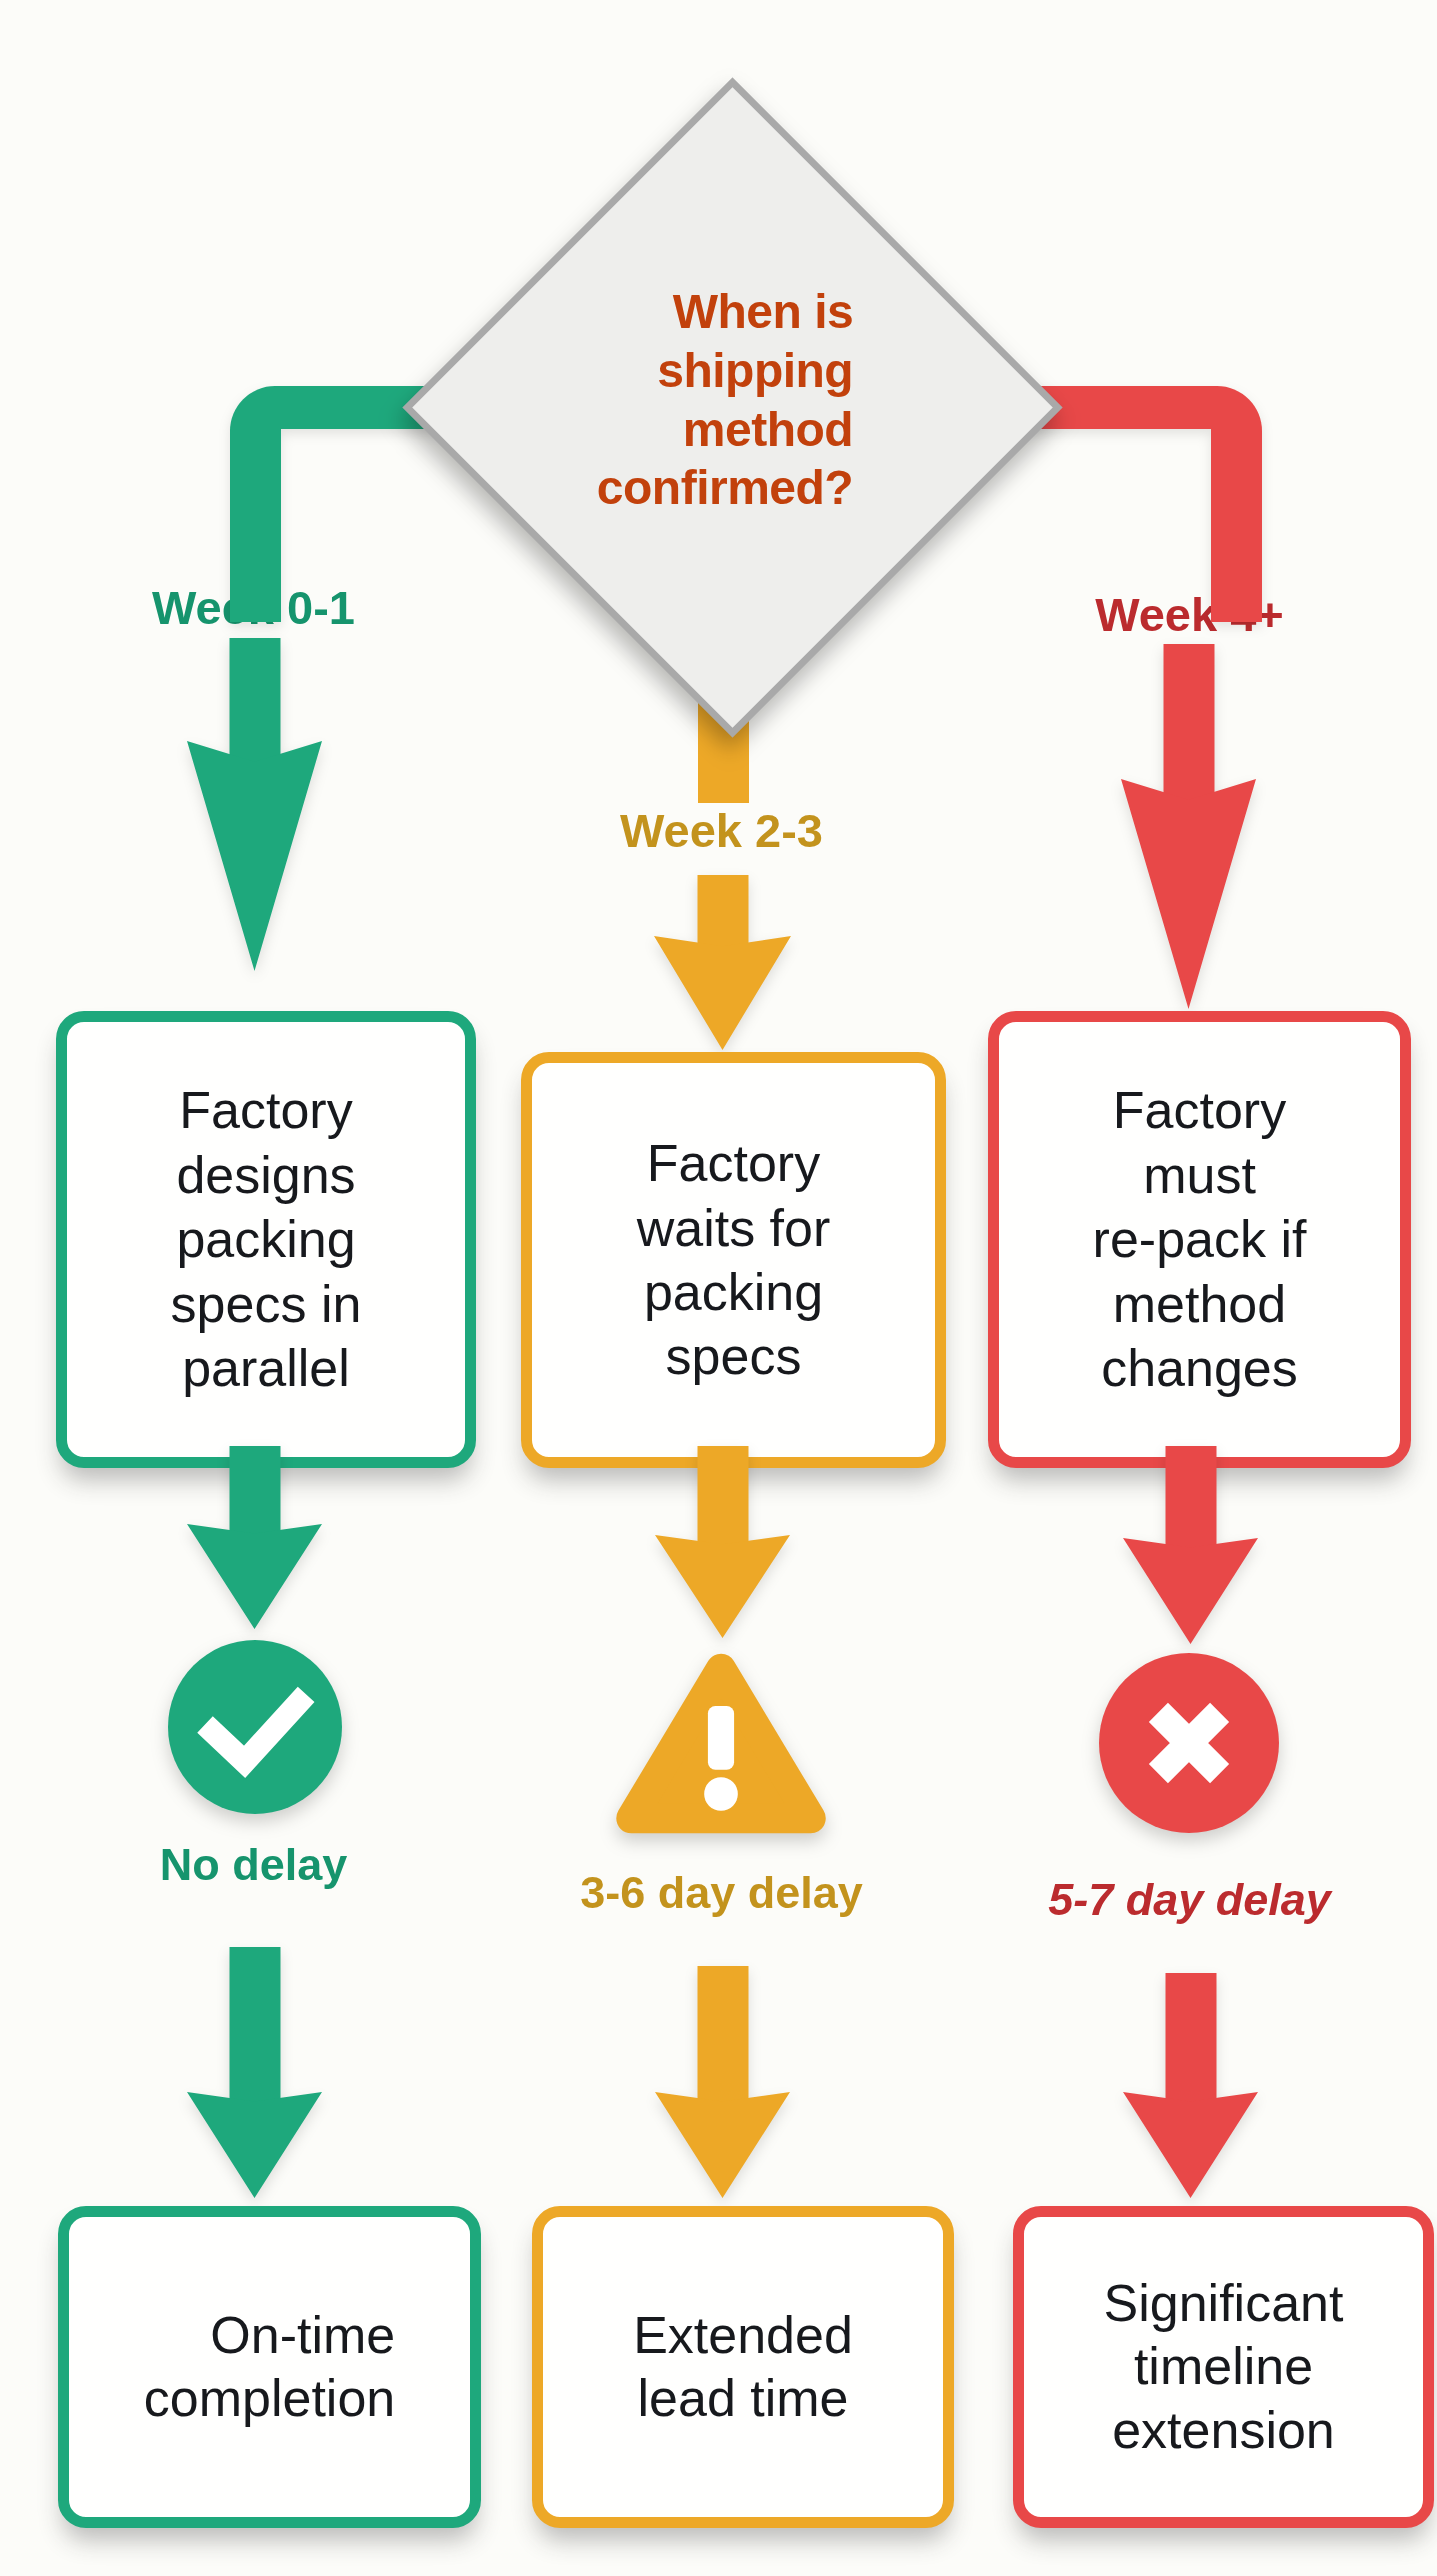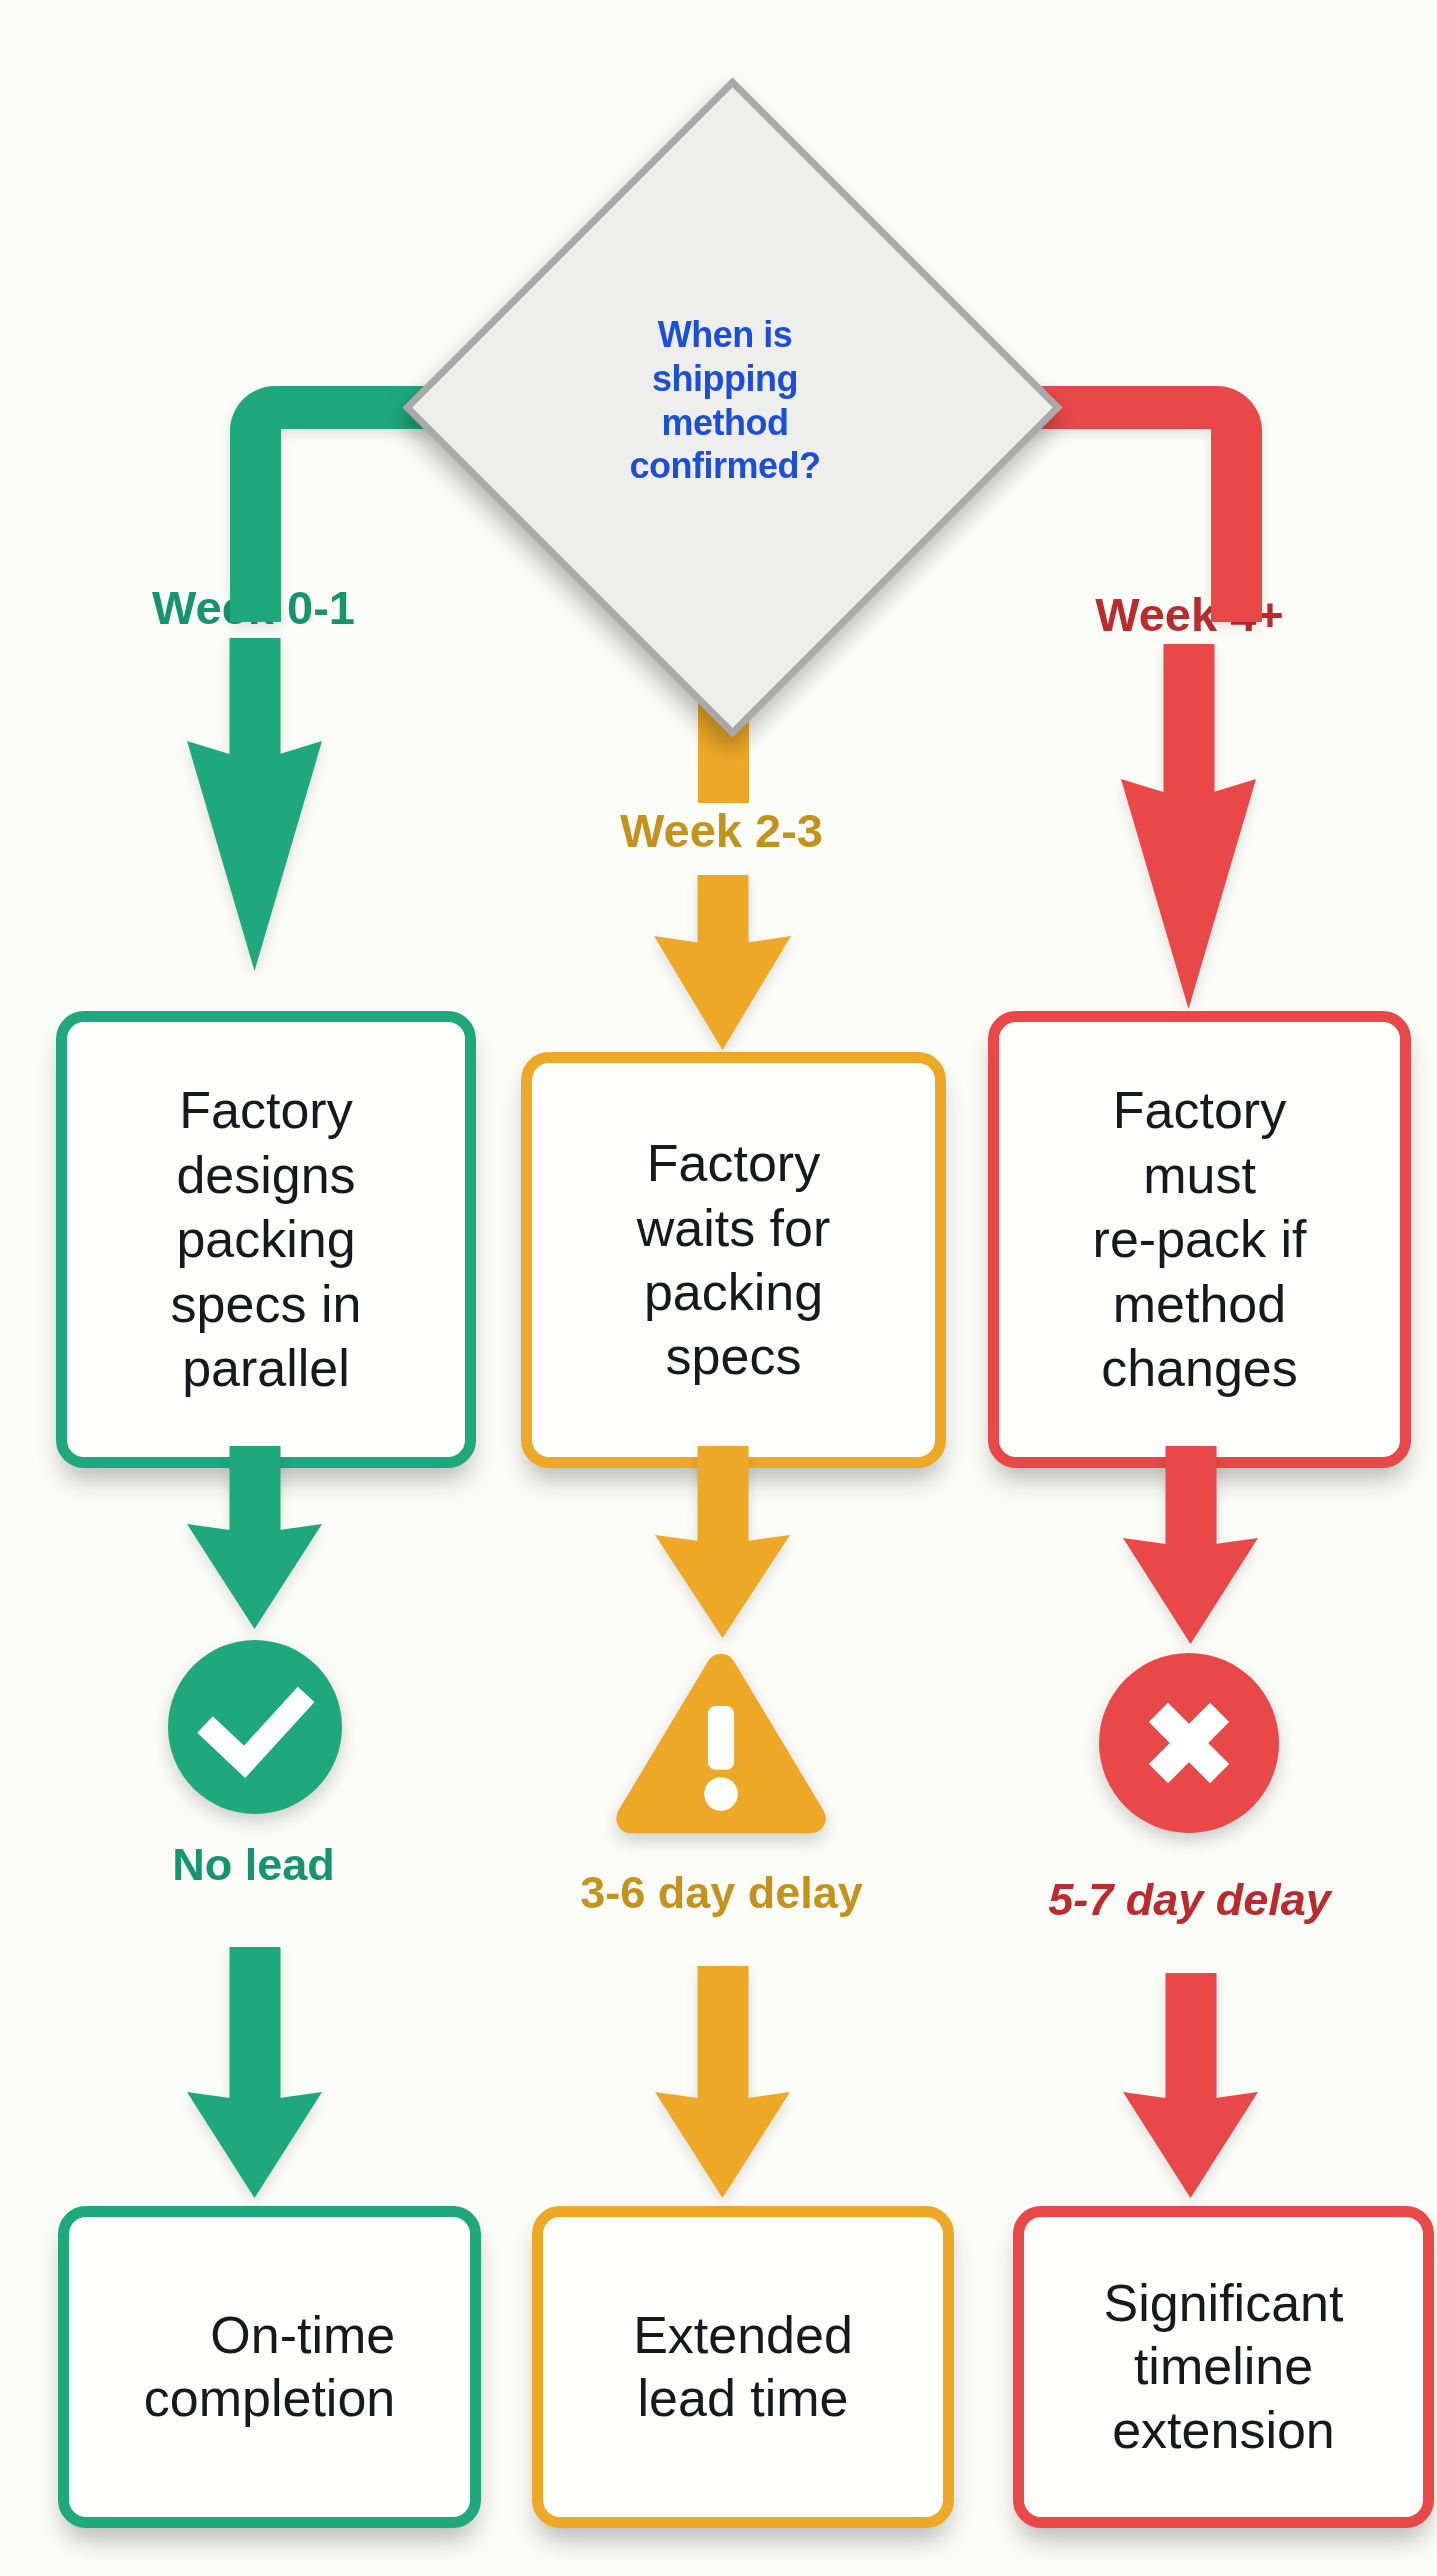--- a/index.html
+++ b/index.html
@@ -13,22 +13,22 @@
   .elbow-l{left:230px;top:386px;width:313px;height:193px;
     border-top:43px solid;border-left:51px solid;border-top-left-radius:45px;}
   .elbow-r{left:895px;top:386px;width:316px;height:193px;
     border-top:43px solid;border-right:51px solid;border-top-right-radius:45px;}
   .stub{position:absolute;left:698px;top:651px;width:51px;height:152px;z-index:1;}
   
   .diamond{position:absolute;left:499px;top:174px;width:453px;height:453px;
     transform:rotate(45deg);border:7.5px solid;z-index:2;
     filter:drop-shadow(7.5px 11.2px 11.2px rgba(0,0,0,.28));}
   .diamond-text{position:absolute;left:538px;top:185px;width:374px;height:431px;z-index:3;
-    display:flex;align-items:center;justify-content:center;text-align:center;
-    font-weight:bold;font-size:36px;line-height:1.22;color:#1d4ed8;
+    display:flex;align-items:center;justify-content:center;text-align:right;
+    font-weight:bold;font-size:48px;line-height:1.22;color:#c2410c;
     white-space:pre-line;letter-spacing:-0.5px;}
   
   .arrow{position:absolute;filter:drop-shadow(0 6.6px 6.6px rgba(0,0,0,.12));}
   .arrow .shaft{position:absolute;left:50%;transform:translateX(-50%);top:0;width:51px;
     background:currentColor;}
   .arrow .head{position:absolute;left:0;bottom:0;width:100%;background:currentColor;
     clip-path:polygon(0 0,50% 9%,100% 0,50% 100%);}
   .a-g1{left:187px;top:638px;width:135px;height:333px}.a-g1 .shaft{height:131px}.a-g1 .head{height:230px}
   .a-y1{left:654px;top:875px;width:137px;height:175px}.a-y1 .shaft{height:84px}.a-y1 .head{height:114px}
   .a-r1{left:1121px;top:644px;width:135px;height:365px}.a-r1 .shaft{height:163px}.a-r1 .head{height:230px}
@@ -135,21 +135,21 @@
     <circle cx="56" cy="77" r="9" fill="#ffffff"></circle>
   </svg>
 </span>
 <span class="icon i-r" style="color: rgb(232, 72, 72);">
   <svg viewBox="0 0 100 100" xmlns="http://www.w3.org/2000/svg">
     <circle cx="50" cy="50" r="50" fill="currentColor"></circle>
     <path d="M33 33 L67 67 M67 33 L33 67" fill="none" stroke="#ffffff" stroke-width="15" stroke-linecap="butt"></path>
   </svg>
 </span>
 
-<div class="lbl dlbl l-g2" style="color: rgb(22, 148, 109);">No lead</div>
+<div class="lbl dlbl l-g2" style="color: rgb(22, 148, 109);">No delay</div>
 <div class="lbl dlbl l-y2" style="color: rgb(195, 147, 29);">3-6 day delay</div>
 <div class="lbl dlbl l-r2" style="color: rgb(187, 43, 46); font-style: italic;">5-7 day delay</div>
 
 <div class="arrow a-g3" style="color: rgb(30, 168, 124);">
     <div class="shaft"></div>
     <div class="head"></div>
   </div>
 <div class="arrow a-y3" style="color: rgb(237, 168, 39);">
     <div class="shaft"></div>
     <div class="head"></div>

